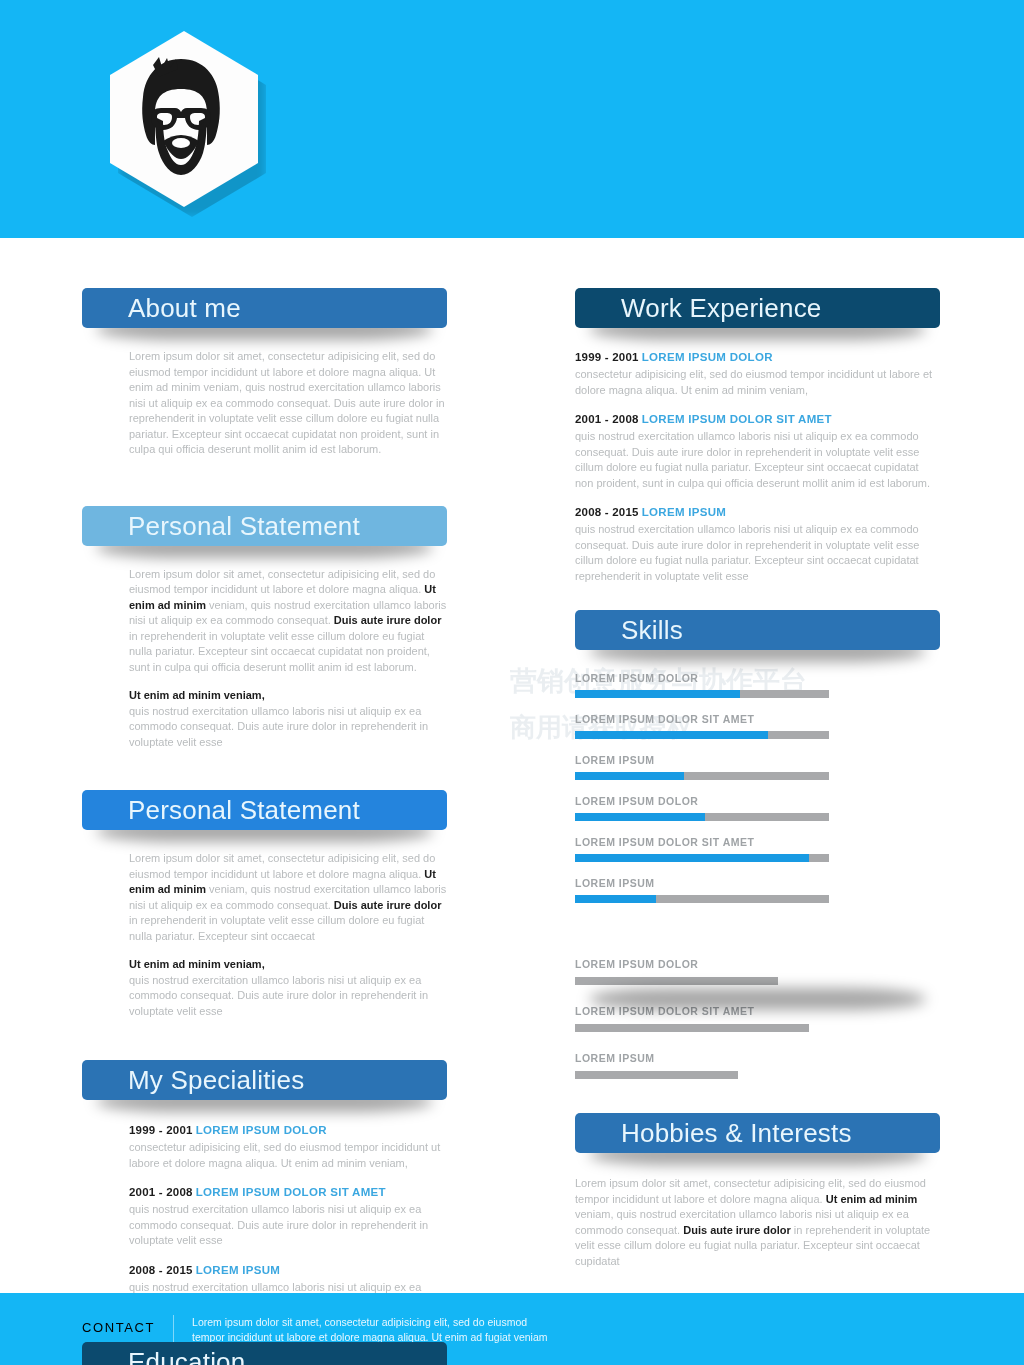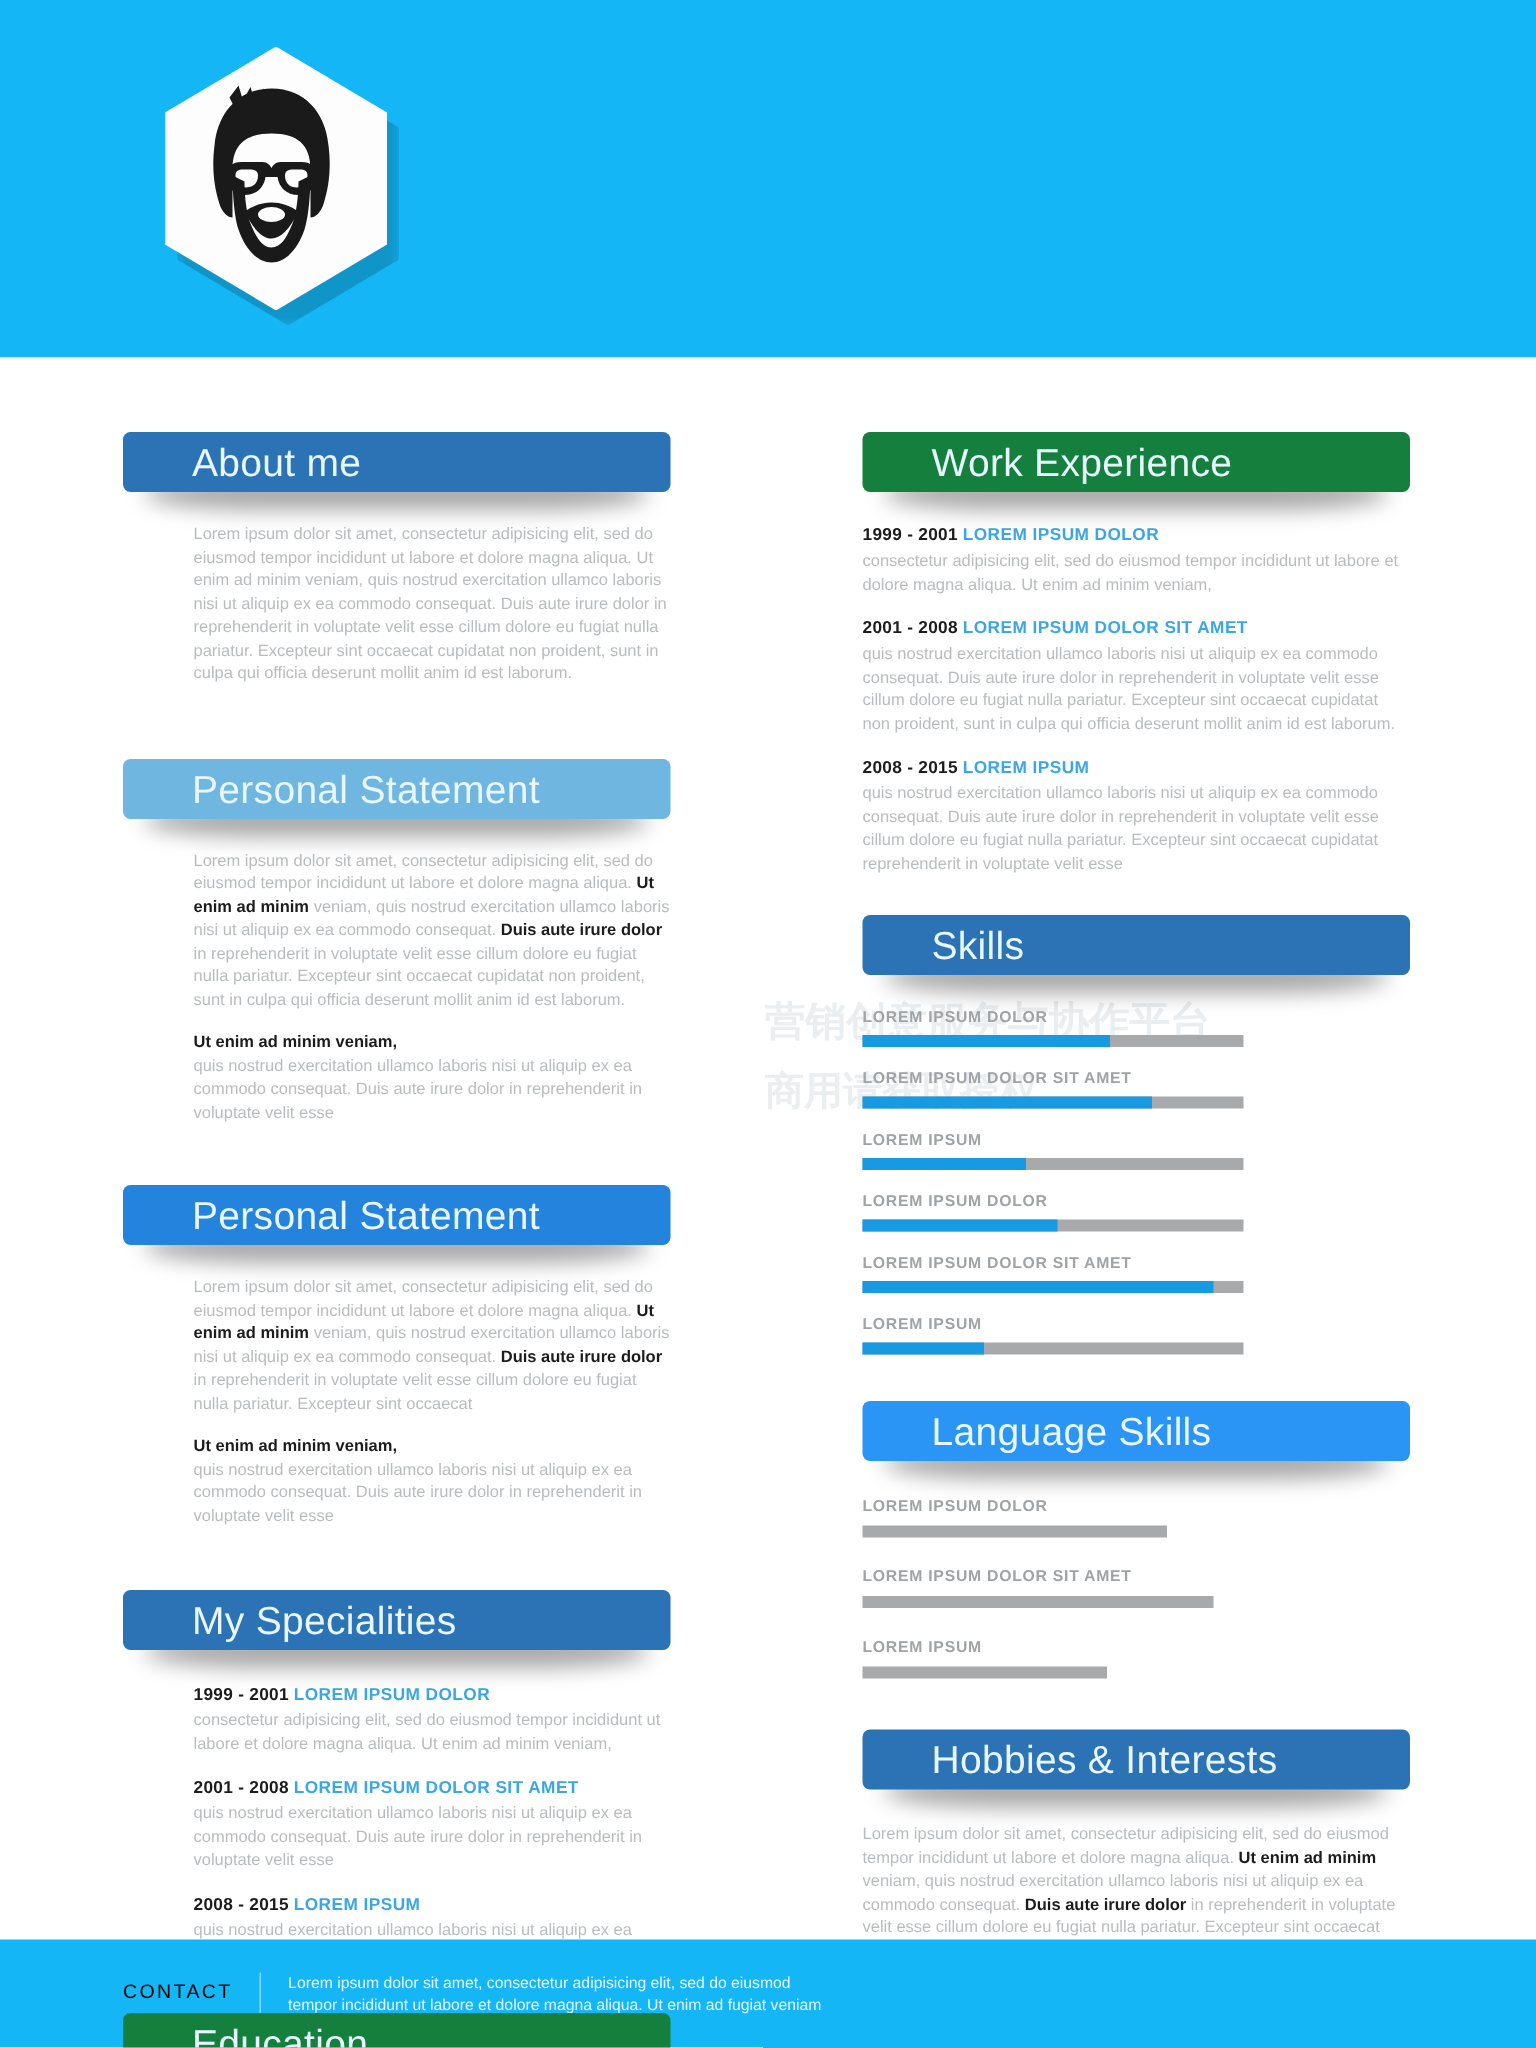--- a/index.html
+++ b/index.html
@@ -81,21 +81,21 @@
     font-size:26px;color:#e8f6fd;font-weight:400;letter-spacing:0.2px;
     line-height:1;
   }
   .bar.w-left{width:365px;}
   .bar.w-right{width:365px;}
 
   
   .c-steel{background:#2b73b4;}
   .c-light{background:#6fb6e0;}
   .c-bright{background:#2484dd;}
-  .c-sky{background:#15803d;}
+  .c-sky{background:#0c4a6e;}
   .c-azure{background:#2b95f5;}
   .c-deep{background:#2b73b4;}
 
   
   .copy{
     font-size:11px;line-height:15.5px;color:#b9bcbe;
     margin:0;
   }
   .copy b{color:#1c1c1c;font-weight:bold;}
   .copy-indent{padding-left:47px;}
@@ -319,23 +319,20 @@
               <div class="fill" style="width: 32%;"></div>
             </div>
         </div>
       </div>
     </div>
 
     <div style="height:16px;"></div>
 
     <div class="sec">
       <div class="bar-shadow"></div>
-      <div class="bar w-right c-azure">
-        <span>Language Skills</span>
-      </div>
       <div class="lang-wrap">
         <div class="lang">
           <div class="lang-label">LOREM IPSUM DOLOR</div>
           <div class="lang-track" style="width: 203.2px;"></div>
         </div>
         <div class="lang">
           <div class="lang-label">LOREM IPSUM DOLOR SIT AMET</div>
           <div class="lang-track" style="width: 233.68px;"></div>
         </div>
         <div class="lang">

